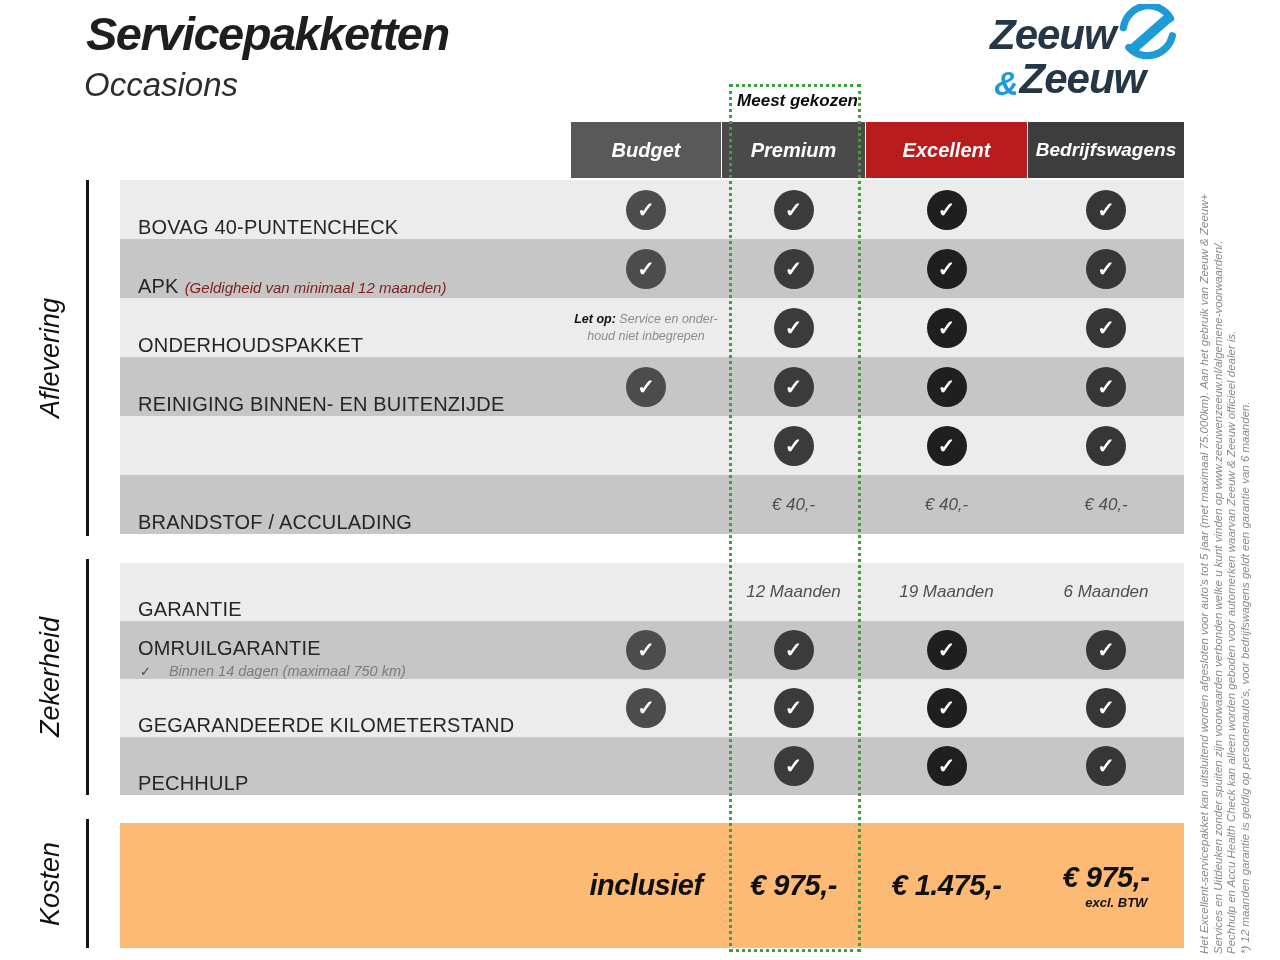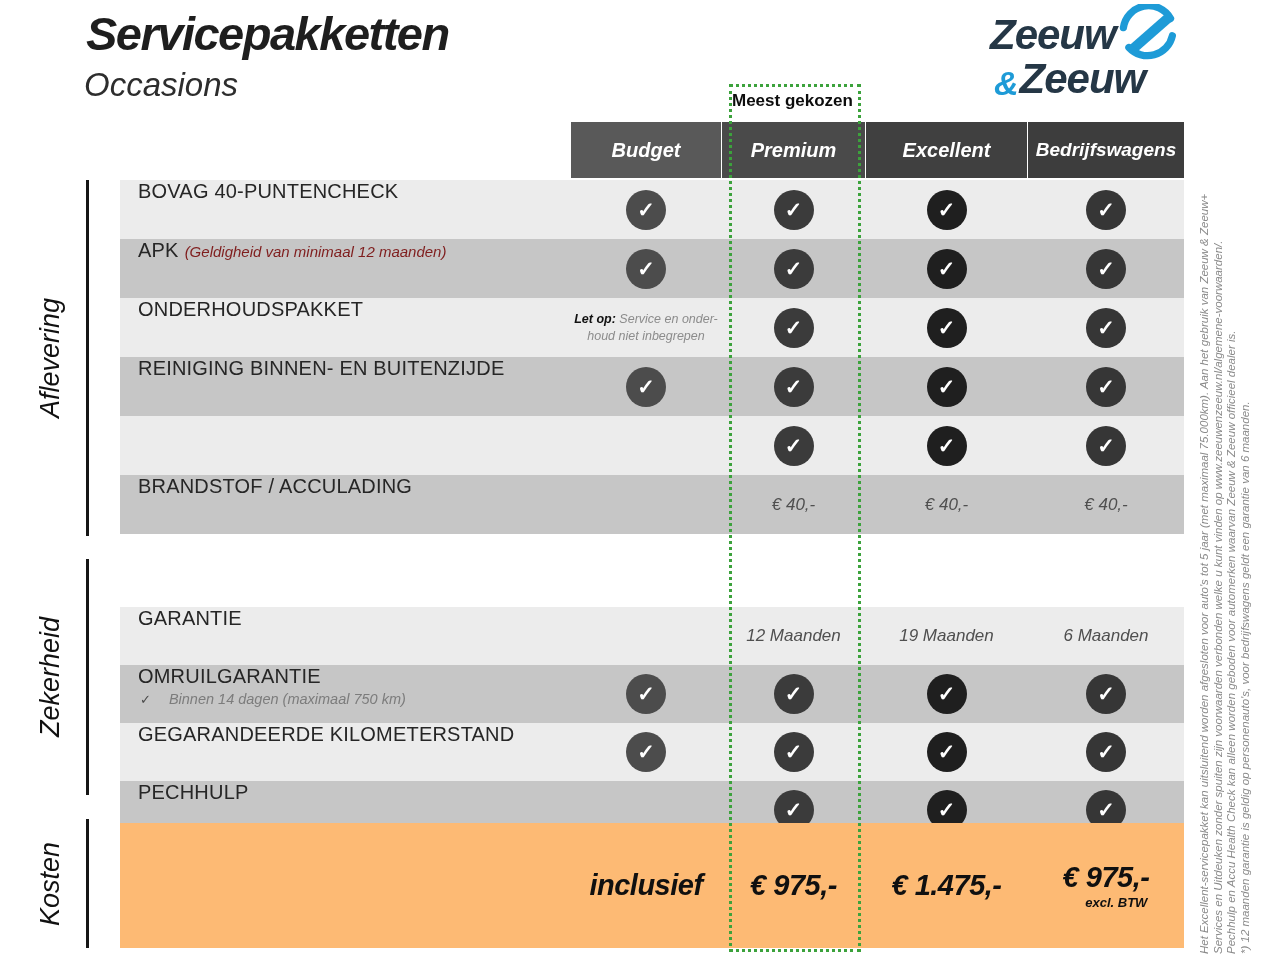--- a/index.html
+++ b/index.html
@@ -19,32 +19,32 @@
   .logo-amp{font-size:34px;color:var(--blue);line-height:1;margin-right:2px;}
   .logo-line2{margin-top:2px;margin-left:16px;}
   .zmark{width:58px;height:58px;margin-left:2px;margin-bottom:-6px;}
 
   
   .table{left:120px;top:0;width:1064px;height:960px;}
   .hcell{position:absolute;top:122px;height:56px;display:flex;align-items:center;justify-content:center;
          color:#fff;font-style:italic;font-weight:700;font-size:20px;}
   .hc0{left:451px;width:150px;background:#595959;}
   .hc1{left:602px;width:143px;background:#4a4a4a;}
-  .hc2{left:746px;width:161px;background:#404040;}
+  .hc2{left:746px;width:161px;background:#b91c1c;}
   .hc3{left:908px;width:156px;background:#3d3d3d;font-size:19px;}
 
   .rows1{left:0;top:180px;width:1064px;}
-  .rows2{left:0;top:563px;width:1117px;margin-top:44px;}
+  .rows2{left:0;top:563px;width:1117px;}
   .row{position:relative;width:1064px;}
   .rows1 .row{height:59px;}
   .rows2 .row{height:58px;}
   .row.light{background:#ececec;}
   .row.dark{background:#c6c6c6;}
 
-  .rowlabel{position:absolute;left:18px;top:0;bottom:0;display:flex;flex-direction:column;justify-content:flex-start;max-width:430px;}
+  .rowlabel{position:absolute;left:18px;top:0;bottom:0;display:flex;flex-direction:column;justify-content:flex-end;max-width:430px;}
   .lab-main{font-size:20px;color:#262626;letter-spacing:.2px;white-space:nowrap;}
   .lab-sub-inline{font-size:15px;font-style:italic;color:#7f1d1d;font-weight:400;letter-spacing:0;margin-left:6px;}
   .lab-subline{margin-top:3px;font-size:14.5px;font-style:italic;color:#7c7c7c;display:flex;align-items:center;}
   .lab-subcheck{font-style:normal;color:#4a4a4a;font-size:13px;margin-right:18px;margin-left:2px;}
 
   .slot{position:absolute;top:0;bottom:0;display:flex;align-items:center;justify-content:center;}
   .s-c0{left:451px;width:150px;}
   .s-c1{left:602px;width:143px;}
   .s-c2{left:746px;width:161px;}
   .s-c3{left:908px;width:156px;}
@@ -62,21 +62,21 @@
   .note b{color:#111;font-weight:700;}
 
   
   .kosten-row{left:0;top:823px;width:1064px;height:125px;background:#fdba74;position:absolute;}
   .kval{font-size:29px;font-weight:700;font-style:italic;color:#101010;letter-spacing:-0.5px;}
   .kstack{display:flex;flex-direction:column;align-items:center;}
   .knote{font-size:13px;font-weight:700;font-style:italic;color:#101010;margin-top:1px;align-self:flex-end;margin-right:2px;}
 
   
   .hibox{left:729px;top:84px;width:132px;height:868px;border:3px dotted var(--green);box-sizing:border-box;z-index:6;pointer-events:none;}
-  .badge{position:absolute;left:0;top:4px;width:100%;text-align:left;font-size:17px;font-weight:700;color:#0d0d0d;}
+  .badge{position:absolute;left:0;top:4px;width:100%;text-align:right;font-size:17px;font-weight:700;font-style:italic;color:#0d0d0d;}
 
   
   .sline{width:3px;background:#161616;left:86px;}
   .sline1{top:180px;height:356px;}
   .sline2{top:559px;height:236px;}
   .sline3{top:819px;height:129px;}
   .side-label{left:26px;width:48px;writing-mode:vertical-rl;transform:rotate(180deg);
               display:flex;align-items:center;justify-content:center;text-align:center;
               font-style:italic;font-size:27px;color:#111;}
   .sl1{top:180px;height:356px;}

